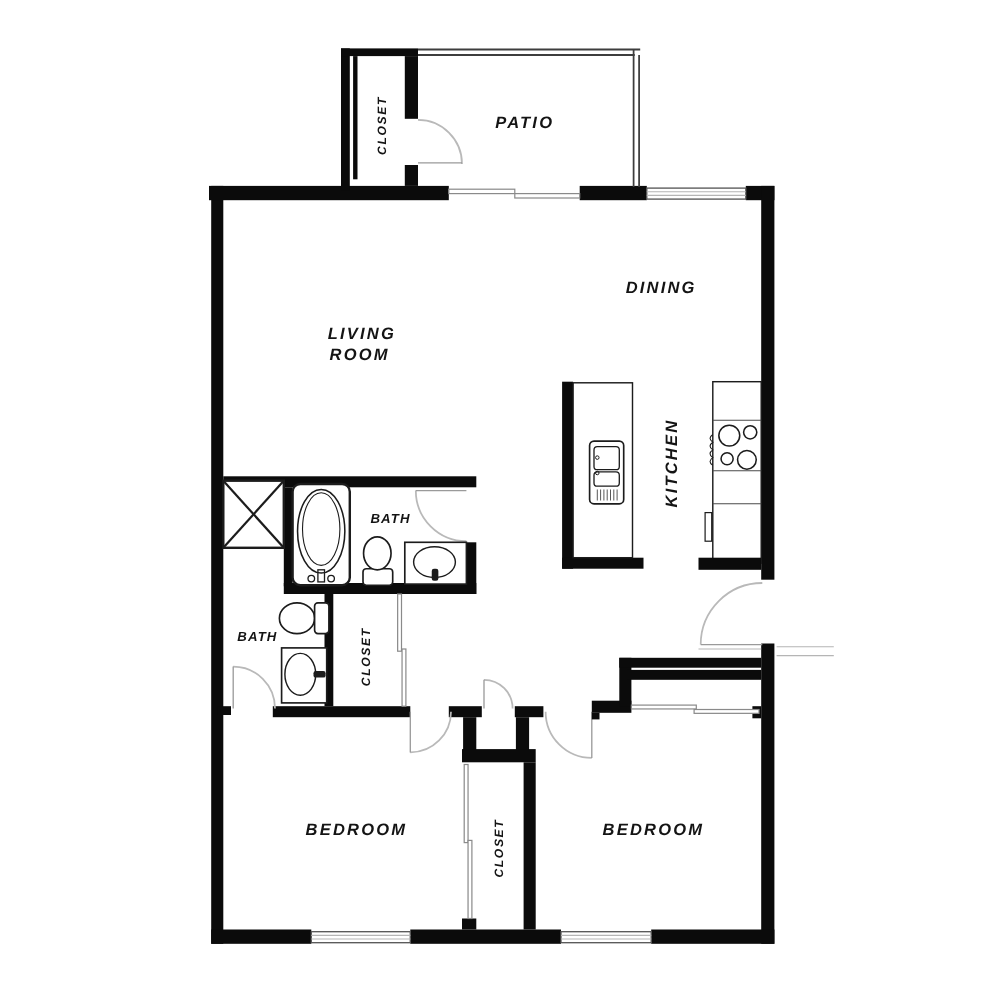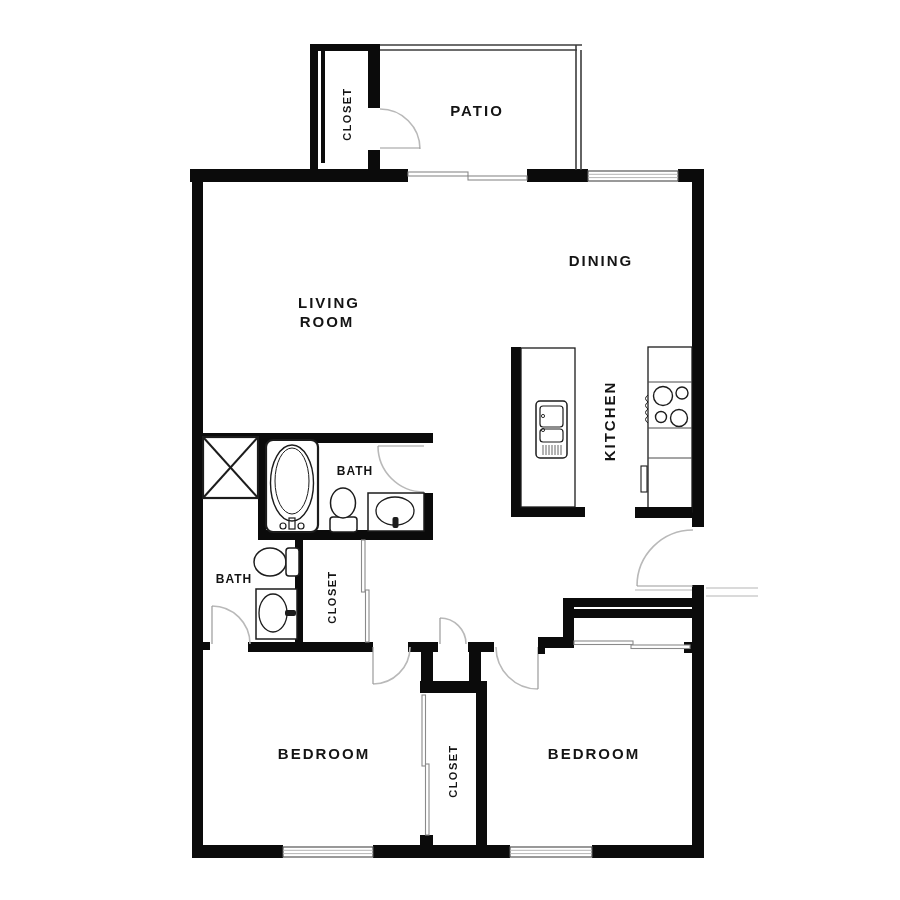--- a/index.html
+++ b/index.html
@@ -1,16 +1,16 @@
 <!DOCTYPE html>
 <html><head>
 <meta charset="utf-8">
 <style>
   html,body{margin:0;padding:0;background:#fff;}
-  .stage{width:900px;height:900px;position:relative;background:#fff;overflow:hidden;}
+  .stage{width:900px;height:900px;position:relative;background:#fff;overflow:hidden;font-style:italic;}
   svg{display:block;}
   .wall{fill:#0b0b0b;stroke:none;}
   .fixture{stroke:#1c1c1c;fill:#fff;}
   .fixline{stroke:#1c1c1c;fill:none;}
   .seam{stroke:#4a4a4a;stroke-width:1;fill:none;}
   .arc{stroke:#b9b9b9;stroke-width:1.6;fill:none;}
   .leaf{stroke:#9a9a9a;stroke-width:1.2;fill:none;}
   .winframe{stroke:#555;stroke-width:1.2;fill:#fff;}
   .winline{stroke:#b5b5b5;stroke-width:1;fill:none;}
   .slider{stroke:#8a8a8a;stroke-width:1.1;fill:#fff;}

